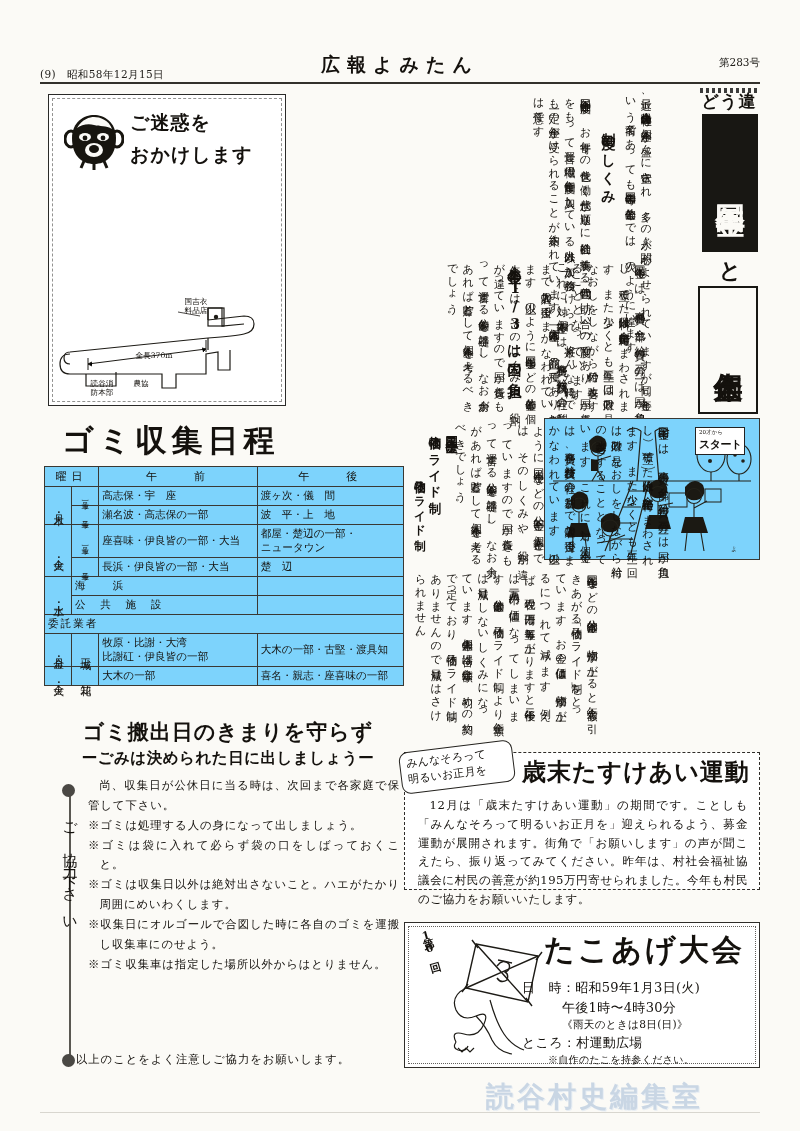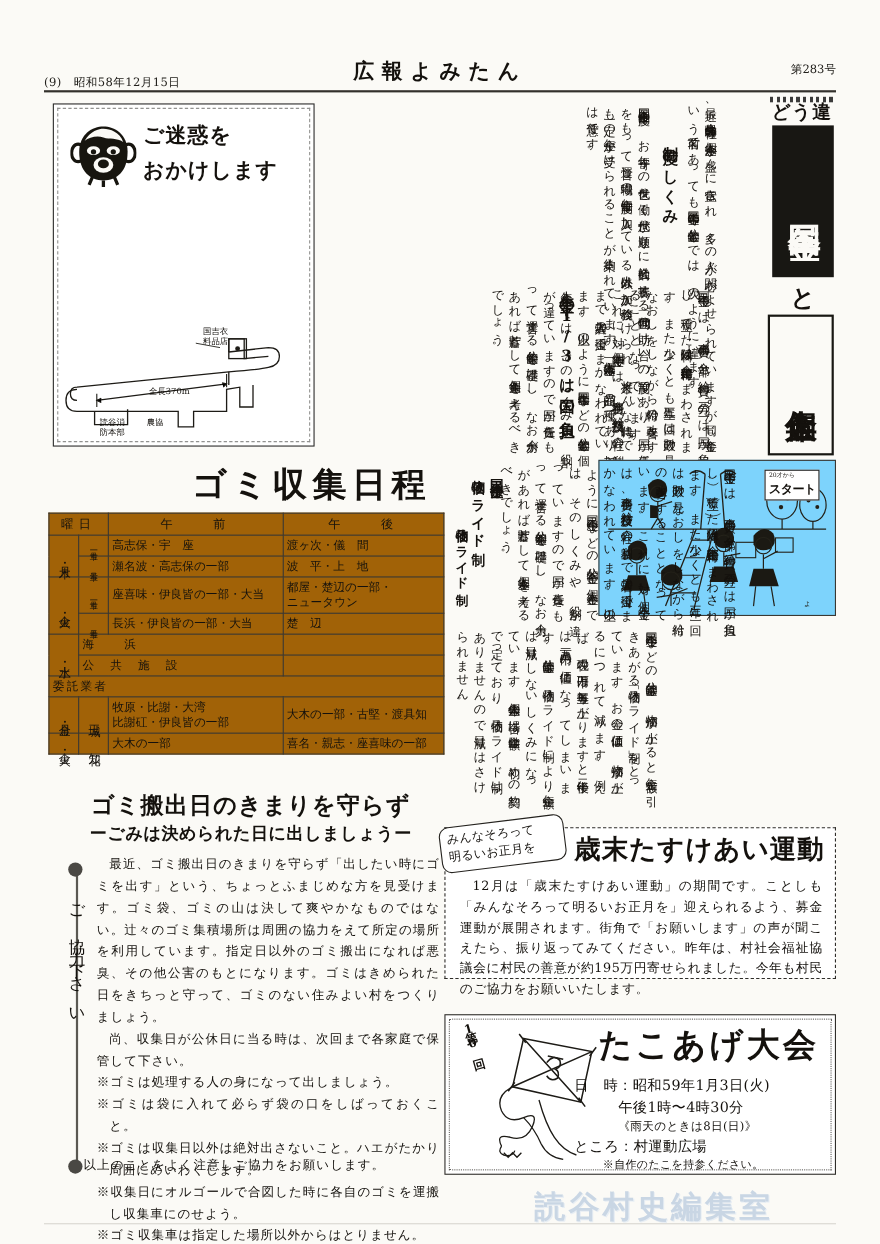--- a/index.html
+++ b/index.html
@@ -85,24 +85,24 @@
   .notice-body{
     position:absolute;left:16px;top:96px;width:206px;
     font-size:12.4px;line-height:1.72;letter-spacing:.8px;text-align:justify;
   }
   .roadmap{position:absolute;left:10px;top:198px;width:220px;height:104px;}
   .rm-lbl{position:absolute;font-size:7.6px;line-height:1.15;letter-spacing:0;text-align:center;}
 
   
   .gomi-title{
     position:absolute;left:62px;top:420px;width:330px;
-    text-align:right;font-size:31px;font-weight:800;letter-spacing:5px;
+    text-align:left;font-size:31px;font-weight:800;letter-spacing:5px;
   }
   .gtable{position:absolute;left:44px;top:466px;width:360px;border-collapse:collapse;
-    font-size:10.6px;background:#a16207;}
+    font-size:10.6px;background:#7dd3fc;}
   .gtable td,.gtable th{border:1px solid #3a3833;padding:2px 3px;vertical-align:middle;}
   .gtable th{font-weight:400;text-align:center;letter-spacing:5px;font-size:11px;}
   .c-day{width:22px;text-align:center;padding:1px;}
   .c-day .vstack{writing-mode:vertical-rl;text-orientation:upright;font-size:11px;letter-spacing:0;line-height:1.05;margin:0 auto;}
   .c-car{width:15px;text-align:center;padding:1px;}
   .c-car .vstack{writing-mode:vertical-rl;text-orientation:upright;font-size:7.4px;letter-spacing:0;line-height:1;margin:0 auto;}
   .c-name{width:22px;text-align:center;padding:1px;}
   .c-name .vstack{writing-mode:vertical-rl;text-orientation:upright;font-size:11px;line-height:1.05;margin:0 auto;}
   .c-am{width:175px;}
   .c-pm{width:160px;}
@@ -429,21 +429,20 @@
   <div class="dk-sub">ーごみは決められた日に出しましょうー</div>
 
   <div class="dk-vert">
     <div class="dk-line"></div>
     <div class="dk-dot-a"></div>
     <div class="dk-dot-b"></div>
     <div class="dk-vtext">ご協力下さい</div>
   </div>
 
   <div class="dk-body">
-    <p class="ind">最近、ゴミ搬出日のきまりを守らず「出したい時にゴミを出す」という、ちょっとふまじめな方を見受けます。ゴミ袋、ゴミの山は決して爽やかなものではない。辻々のゴミ集積場所は周囲の協力をえて所定の場所を利用しています。指定日以外のゴミ搬出になれば悪臭、その他公害のもとになります。ゴミはきめられた日をきちっと守って、ゴミのない住みよい村をつくりましょう。</p>
     <p class="ind">尚、収集日が公休日に当る時は、次回まで各家庭で保管して下さい。</p>
     <p class="hang">※ゴミは処理する人の身になって出しましょう。</p>
     <p class="hang">※ゴミは袋に入れて必らず袋の口をしばっておくこと。</p>
     <p class="hang">※ゴミは収集日以外は絶対出さないこと。ハエがたかり周囲にめいわくします。</p>
     <p class="hang">※収集日にオルゴールで合図した時に各自のゴミを運搬し収集車にのせよう。</p>
     <p class="hang">※ゴミ収集車は指定した場所以外からはとりません。</p>
   </div>
   <div class="dk-last">以上のことをよく注意しご協力をお願いします。</div>
 
   <div class="sai">

